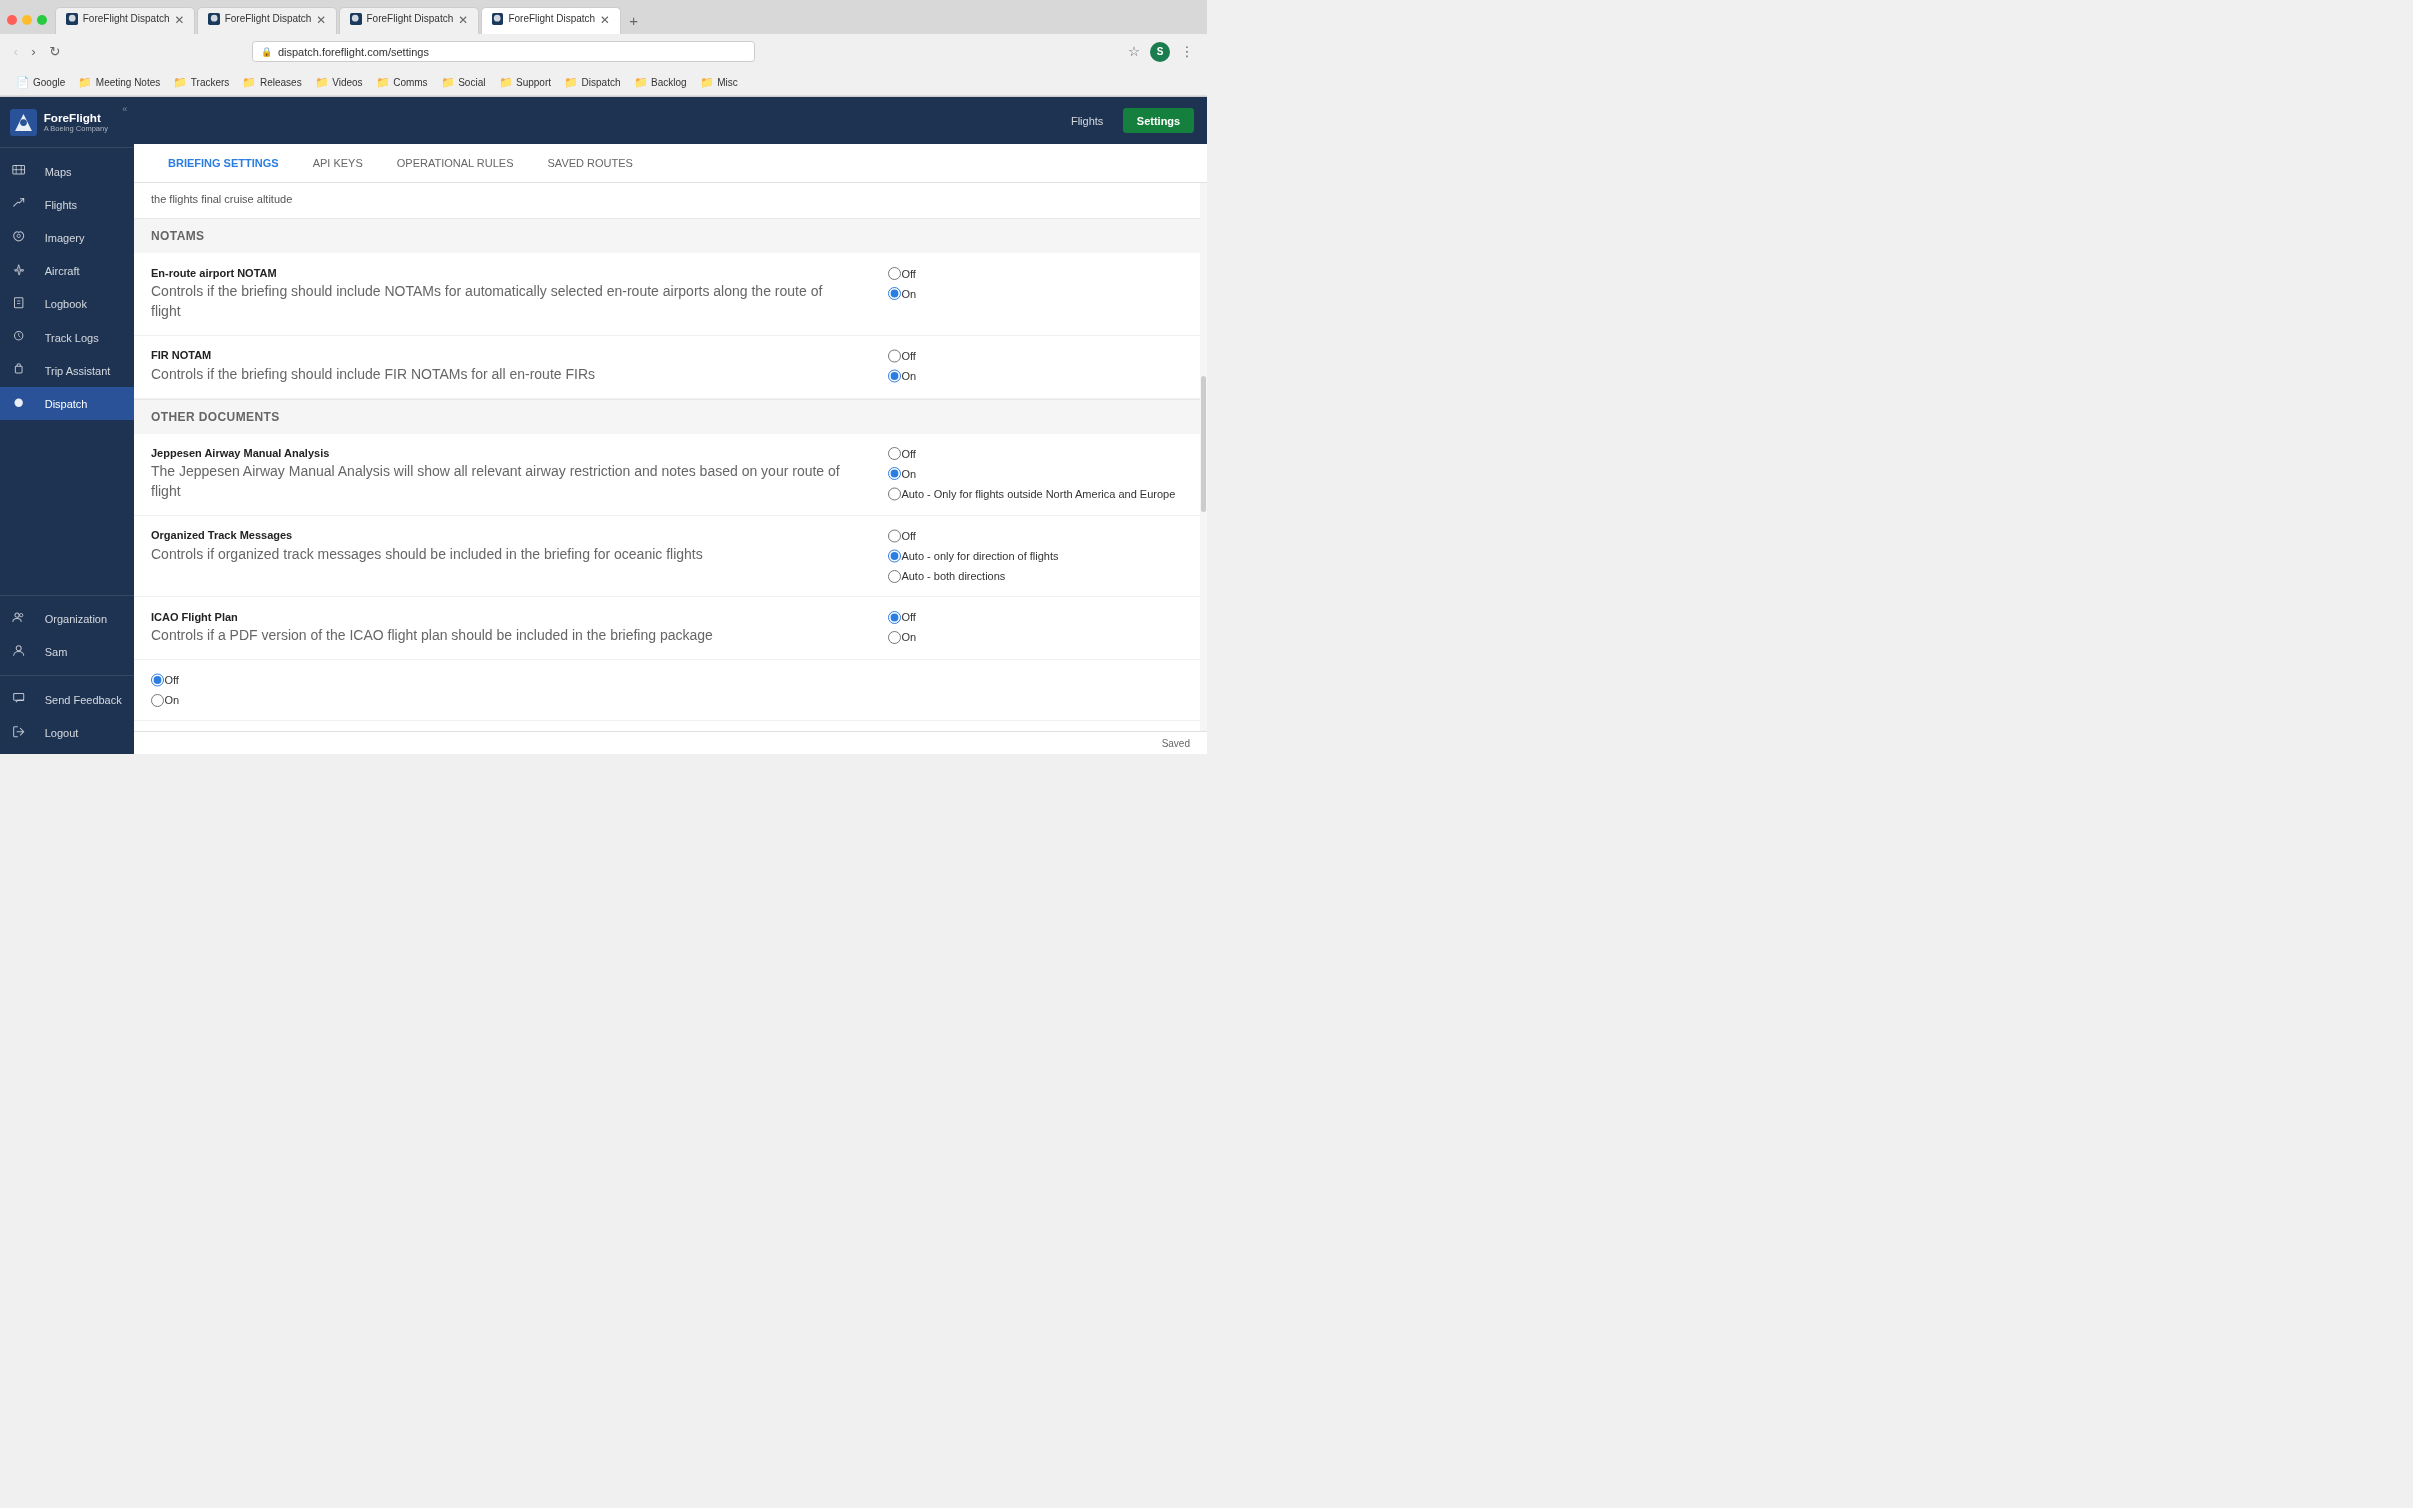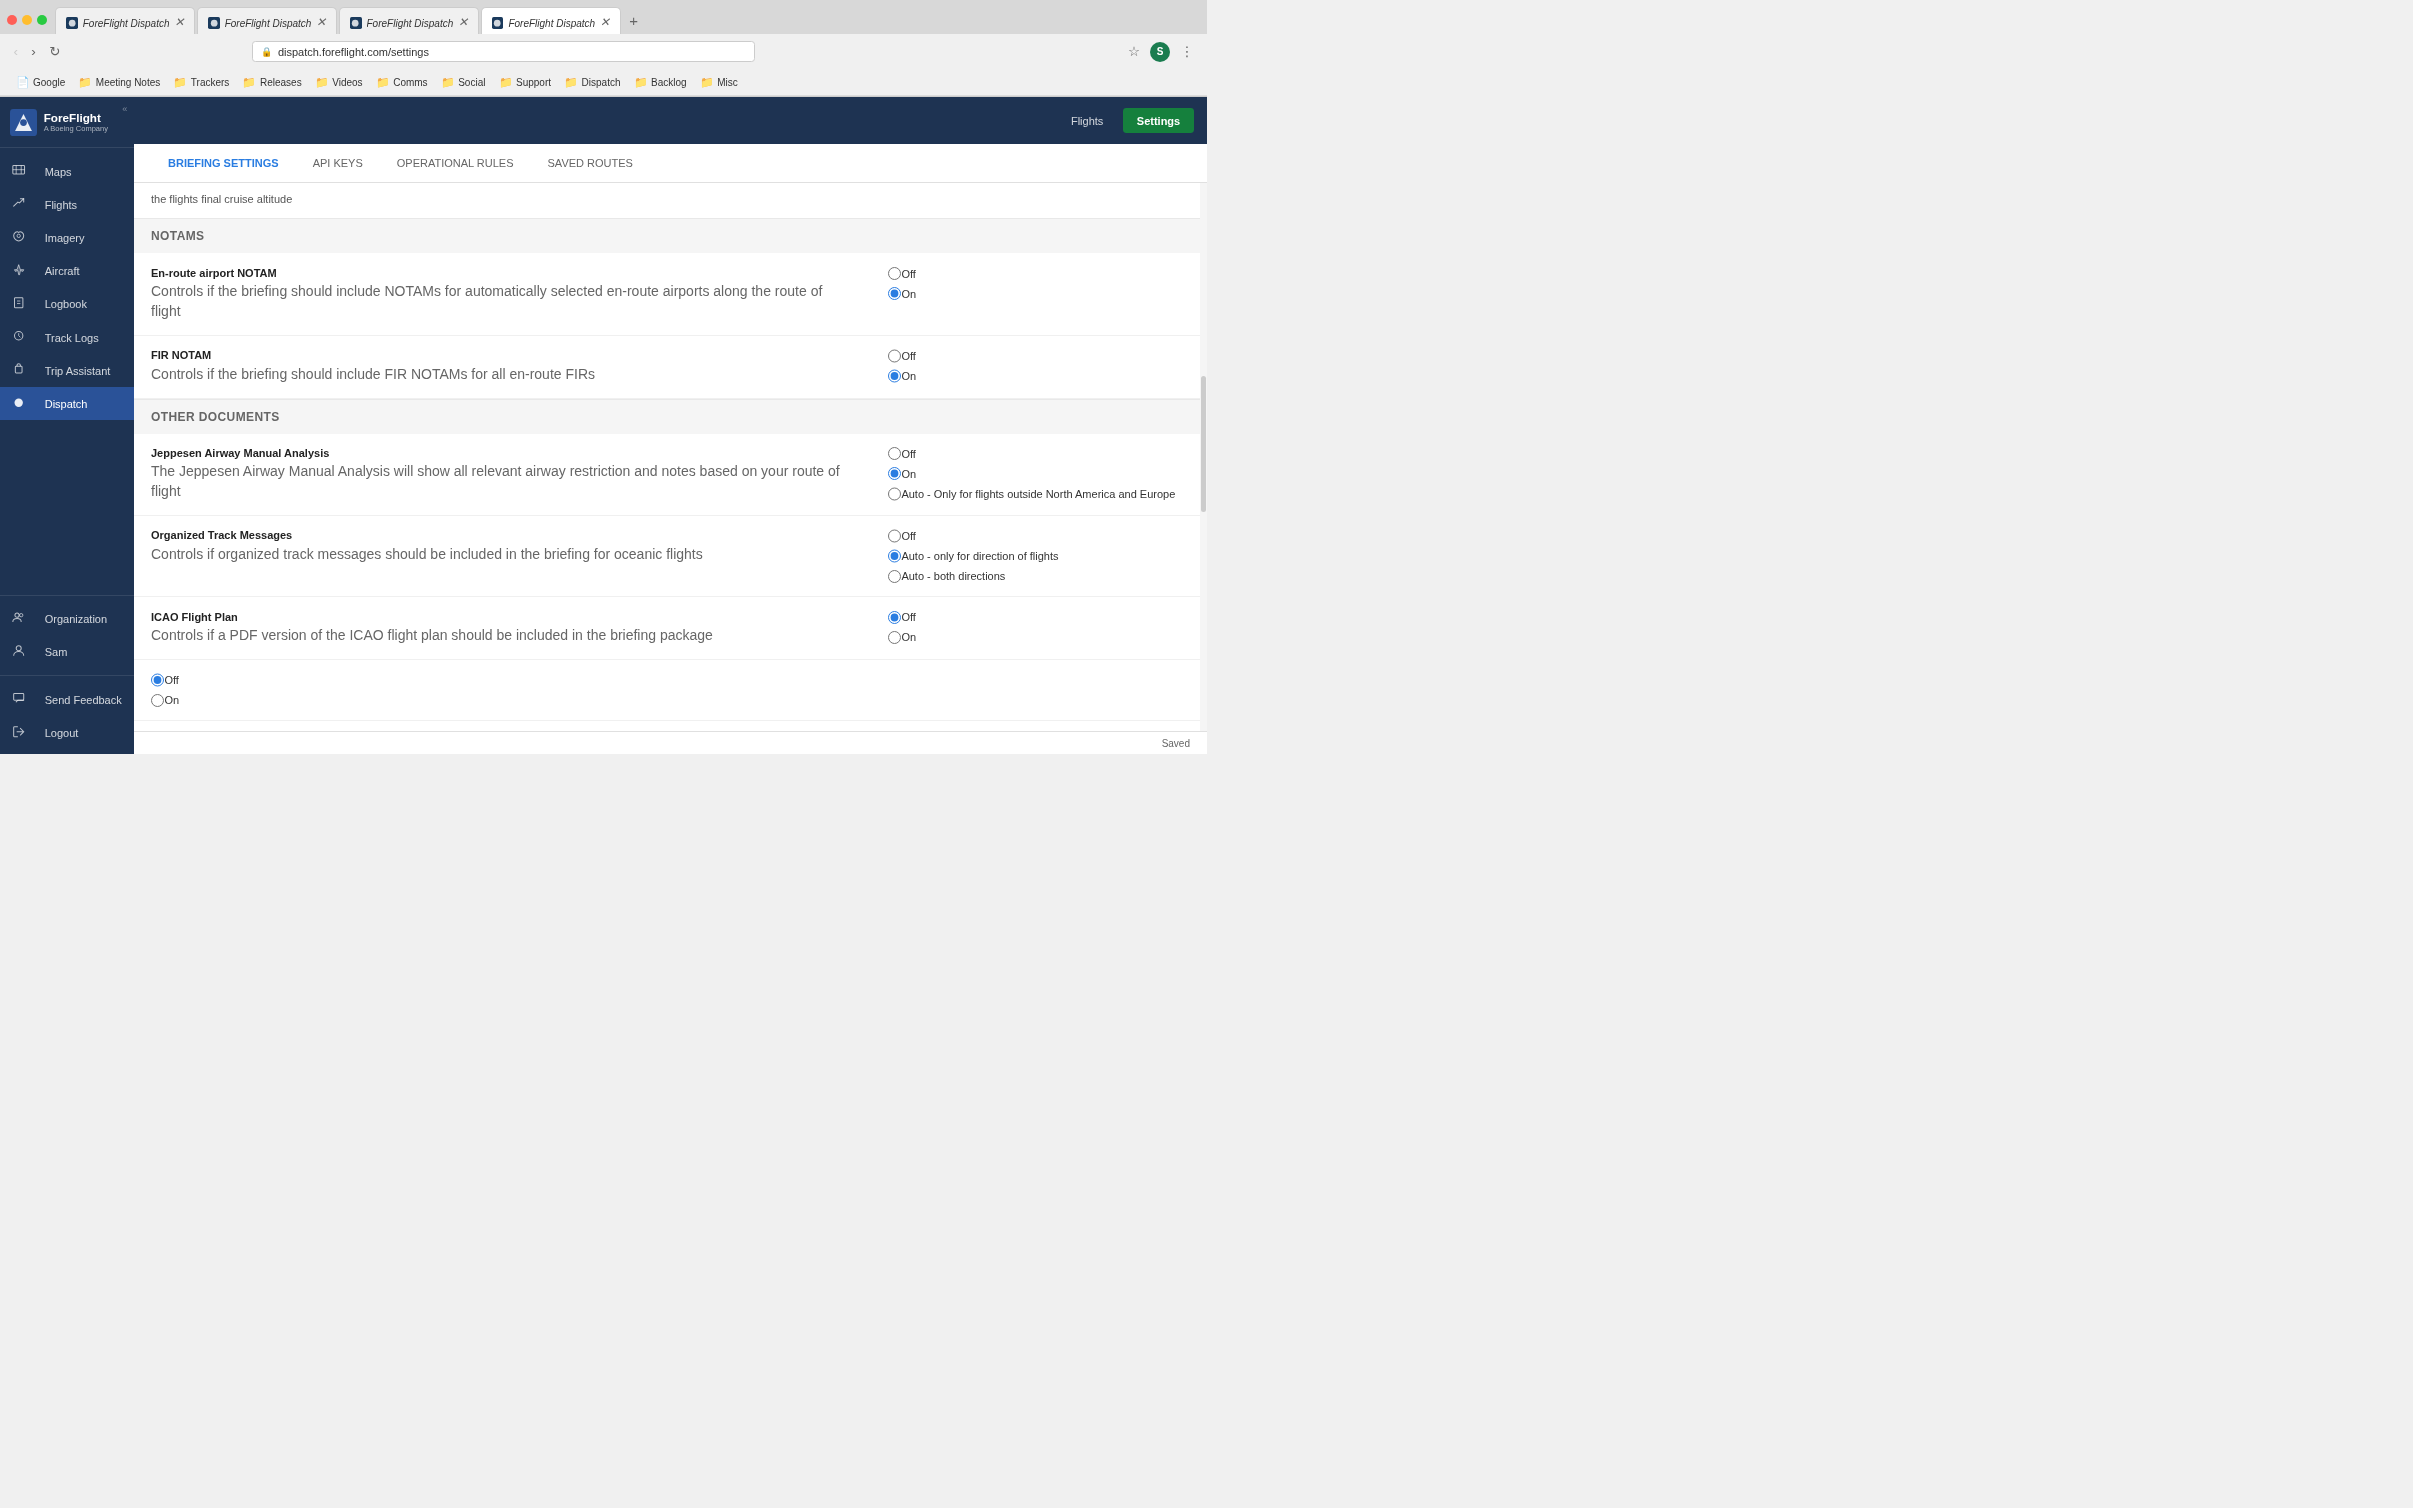--- a/index.html
+++ b/index.html
@@ -1,21 +1,21 @@
 <!DOCTYPE html>
 <html style="font-size:13.4px"><head>
   <meta charset="utf-8">
   <style>
     * { box-sizing: border-box; margin: 0; padding: 0; }
     body { font-family: -apple-system, BlinkMacSystemFont, 'Segoe UI', sans-serif; background: #f0f0f0; width: 1207px; height: 754px; overflow: hidden; }
 
     
     .browser-chrome { background: #e8e8e8; border-bottom: 0.8px solid #ccc; }
     .tab-bar { display: flex; align-items: center; padding: 6.7px 6.7px 0; background: #d8d8d8; height: 34px; }
-    .tab { display: flex; align-items: flex-end; background: #f0f0f0; border-radius: 5px 5px 0 0; padding: 5px 10px; font-size: 10px; color: #333; margin-right: 1.7px; height: 27px; min-width: 134px; max-width: 168px; border: 0.8px solid #ccc; border-bottom: none; position: relative; font-style: italic; }
+    .tab { display: flex; align-items: flex-start; background: #f0f0f0; border-radius: 5px 5px 0 0; padding: 5px 10px; font-size: 10px; color: #333; margin-right: 1.7px; height: 27px; min-width: 134px; max-width: 168px; border: 0.8px solid #ccc; border-bottom: none; position: relative; }
     .tab.active { background: #fff; z-index: 2; }
     .tab-favicon { width: 11.7px; height: 11.7px; margin-right: 5px; background: #1a3a5c; border-radius: 1.7px; display: flex; align-items: center; justify-content: center; }
     .tab-title { font-size: 10px; flex: 1; white-space: nowrap; overflow: hidden; text-overflow: ellipsis; }
     .tab-close { margin-left: 5px; color: #666; cursor: pointer; font-size: 11.7px; }
     .new-tab-btn { background: none; border: none; font-size: 15px; color: #666; cursor: pointer; padding: 3.4px 6.7px; }
 
     .traffic-lights { display: flex; align-items: center; gap: 5px; margin-right: 8.4px; }
     .traffic-light { width: 10px; height: 10px; border-radius: 50%; }
     .tl-red { background: #ff5f57; }
     .tl-yellow { background: #ffbd2e; }

